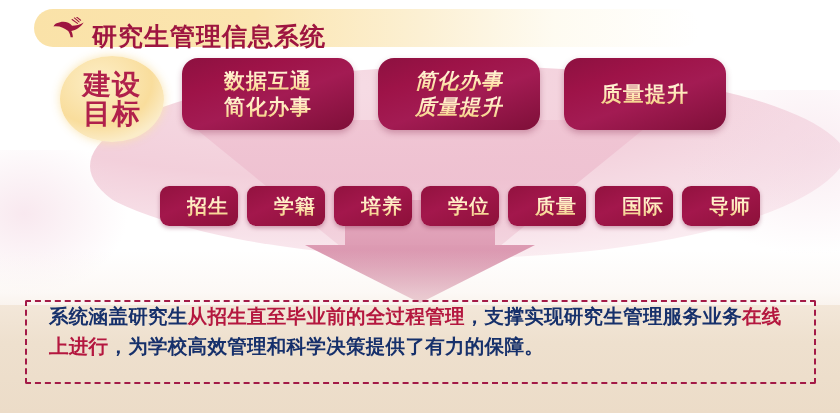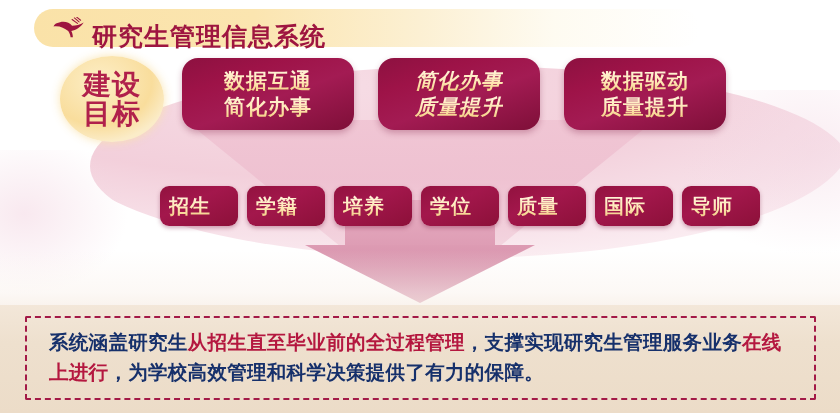--- a/index.html
+++ b/index.html
@@ -92,38 +92,38 @@
   #goal-0{left:182px;width:172px;}
   #goal-1{left:378px;width:162px;font-style:italic;}
   #goal-2{left:564px;width:162px;}
 
   
   .chips{position:absolute;left:160px;top:186px;display:flex;gap:9px;align-items:center;}
   .chip{
     height:40px;min-width:60px;padding:0 9px;border-radius:9px;
     background:linear-gradient(155deg,#92123f 0%,#a3174c 40%,#8c1039 100%);
     box-shadow:0 2px 4px rgba(120,20,60,.35);
-    display:flex;align-items:center;justify-content:flex-start;
+    display:flex;align-items:center;justify-content:flex-end;
     font-size:20px;font-weight:bold;letter-spacing:1px;white-space:nowrap;
     background-clip:padding-box;
   }
   .chip span{
     background:linear-gradient(180deg,#fff7e2 0%,#ffe8b6 55%,#edc274 100%);
     -webkit-background-clip:text;background-clip:text;color:transparent;
   }
 
   
   .bottom-panel{
     position:absolute;left:0;top:305px;width:840px;height:108px;
     background:linear-gradient(180deg,#f3e7d9 0%,#eee0ce 35%,#ecdcc8 100%);
   }
   .summary-box{
-    position:absolute;left:25px;top:316px;width:787px;height:80px;
+    position:absolute;left:25px;top:300px;width:787px;height:80px;
     border:2px dashed #a31a47;border-radius:2px;
-    display:flex;align-items:center;
+    display:flex;align-items:flex-start;
   }
   .summary-text{
     padding:0 22px;font-size:19.5px;font-weight:bold;line-height:1.52;
     color:#16306b;letter-spacing:.3px;
   }
   .summary-text .hl{color:#b4173f;}
 </style>
 </head>
 <body>
 
@@ -154,21 +154,20 @@
 
   <div class="goal-card" id="goal-0">
     <div class="l1">数据互通</div>
     <div class="l2">简化办事</div>
   </div>
   <div class="goal-card" id="goal-1">
     <div class="l1">简化办事</div>
     <div class="l2">质量提升</div>
   </div>
   <div class="goal-card" id="goal-2">
-    <div class="l1">数据驱动</div>
     <div class="l2">质量提升</div>
   </div>
 
 
   <div class="chips">
     <div class="chip">
         <span>招生</span>
       </div>
     <div class="chip">
         <span>学籍</span>

